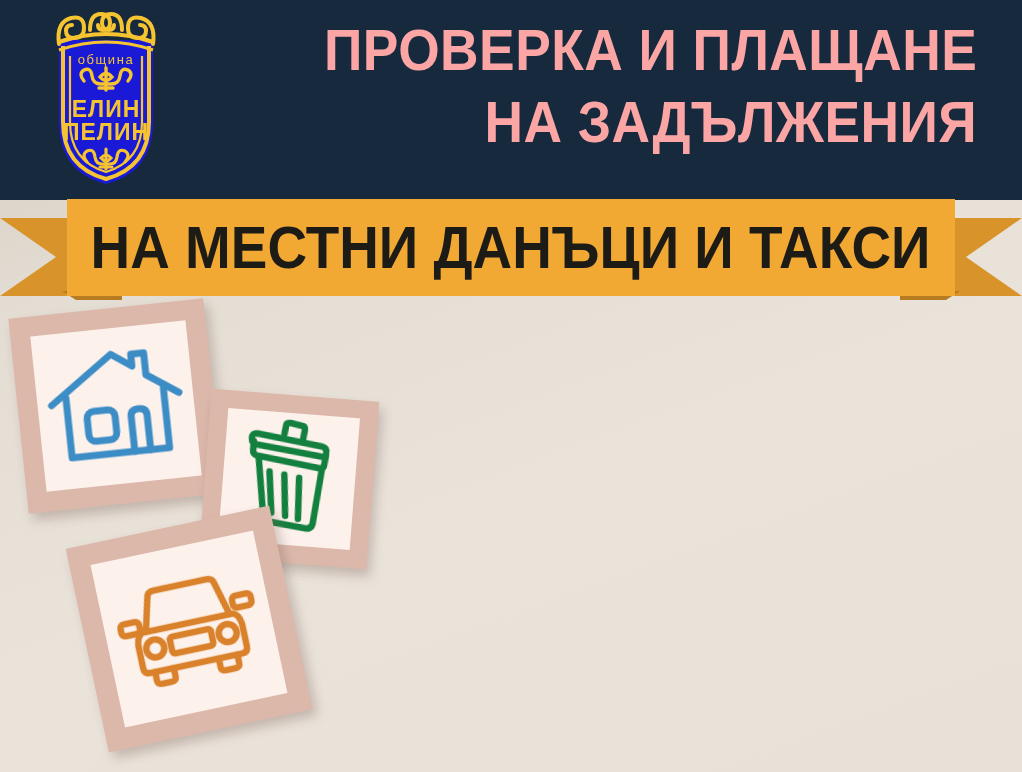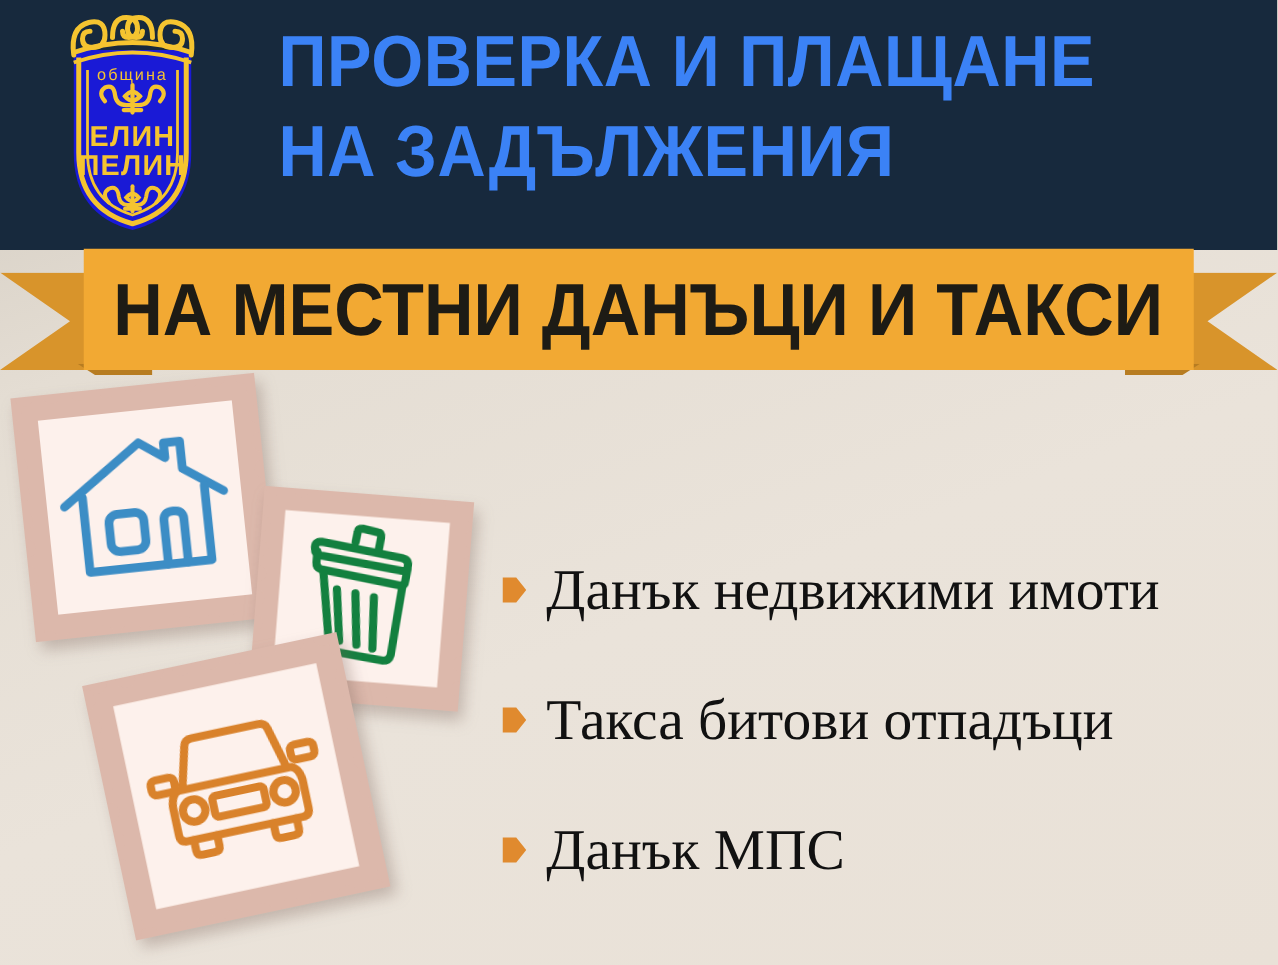--- a/index.html
+++ b/index.html
@@ -42,22 +42,22 @@
     top: 4px;
     width: 160px;
     height: 188px;
   }
 
   .title-block {
     position: absolute;
     left: 190px;
     top: 14px;
     width: 820px;
-    text-align: left;
-    color: #3b82f6;
+    text-align: right;
+    color: #fca5a5;
   }
   .title-line {
     display: block;
     font-family: "Liberation Sans", sans-serif;
     font-weight: bold;
     font-size: 58px;
     line-height: 72px;
     letter-spacing: 0.5px;
     transform: scaleX(0.92);
     transform-origin: center;
@@ -414,37 +414,14 @@
           <circle cx="141" cy="116" r="9"></circle>
           <rect x="37" y="86" width="19" height="12" rx="4"></rect>
           <rect x="152" y="81" width="19" height="12" rx="4"></rect>
           <path d="M62 139 L62 148 Q62 152 67 152 L76 152 Q81 152 81 148 L81 139"></path>
           <path d="M127 139 L127 148 Q127 152 132 152 L141 152 Q146 152 146 148 L146 139"></path>
         </g>
       </svg>
     </div>
   </div>
 
-  <div class="list">
-
-    <div class="list-item">
-      <svg class="bullet" viewBox="0 0 19 22">
-        <path d="M0 1 L11 1 L19 11 L11 21 L0 21 Z" fill="#e08a2e"></path>
-      </svg>
-      <span class="list-label">Данък недвижими имоти</span>
-    </div>
-
-    <div class="list-item">
-      <svg class="bullet" viewBox="0 0 19 22">
-        <path d="M0 1 L11 1 L19 11 L11 21 L0 21 Z" fill="#e08a2e"></path>
-      </svg>
-      <span class="list-label">Такса битови отпадъци</span>
-    </div>
-
-    <div class="list-item">
-      <svg class="bullet" viewBox="0 0 19 22">
-        <path d="M0 1 L11 1 L19 11 L11 21 L0 21 Z" fill="#e08a2e"></path>
-      </svg>
-      <span class="list-label">Данък МПС</span>
-    </div>
-  </div>
 
 </div>
 
 </body></html>

